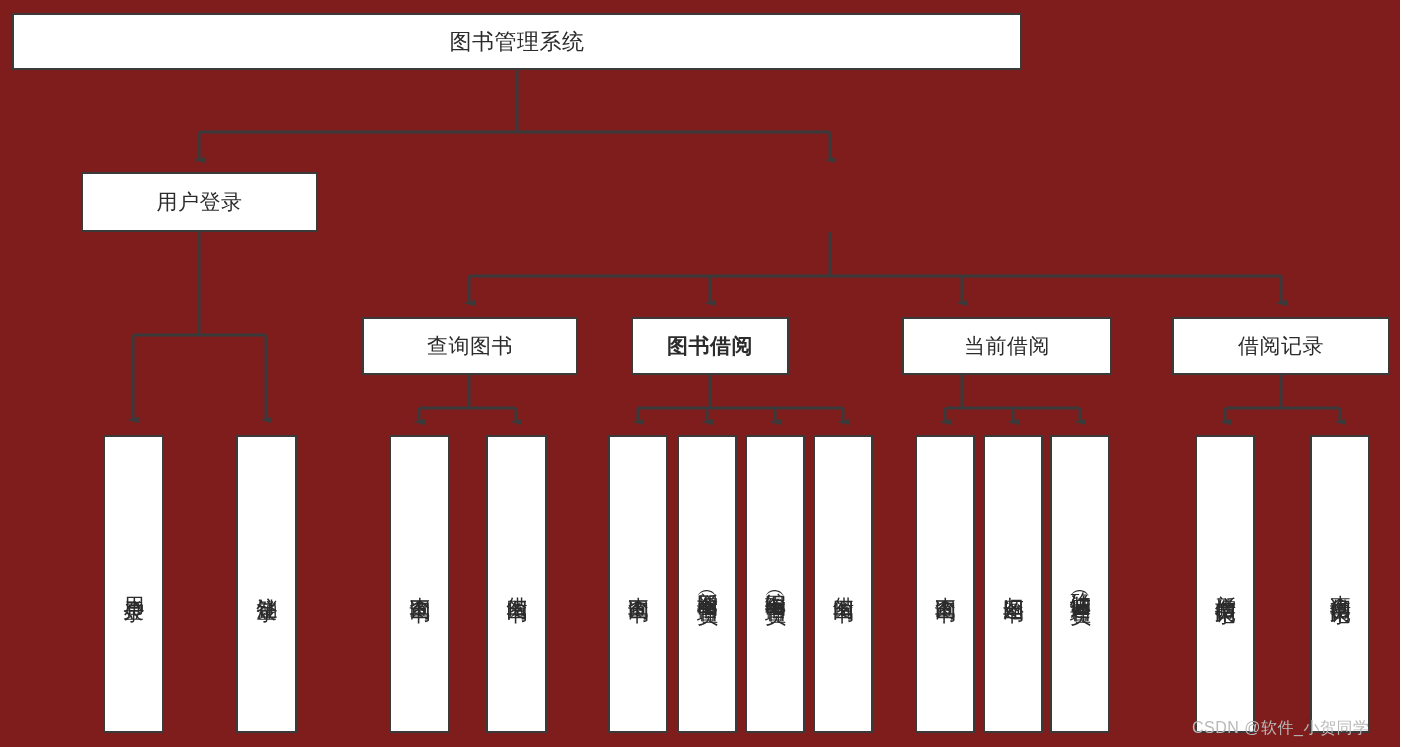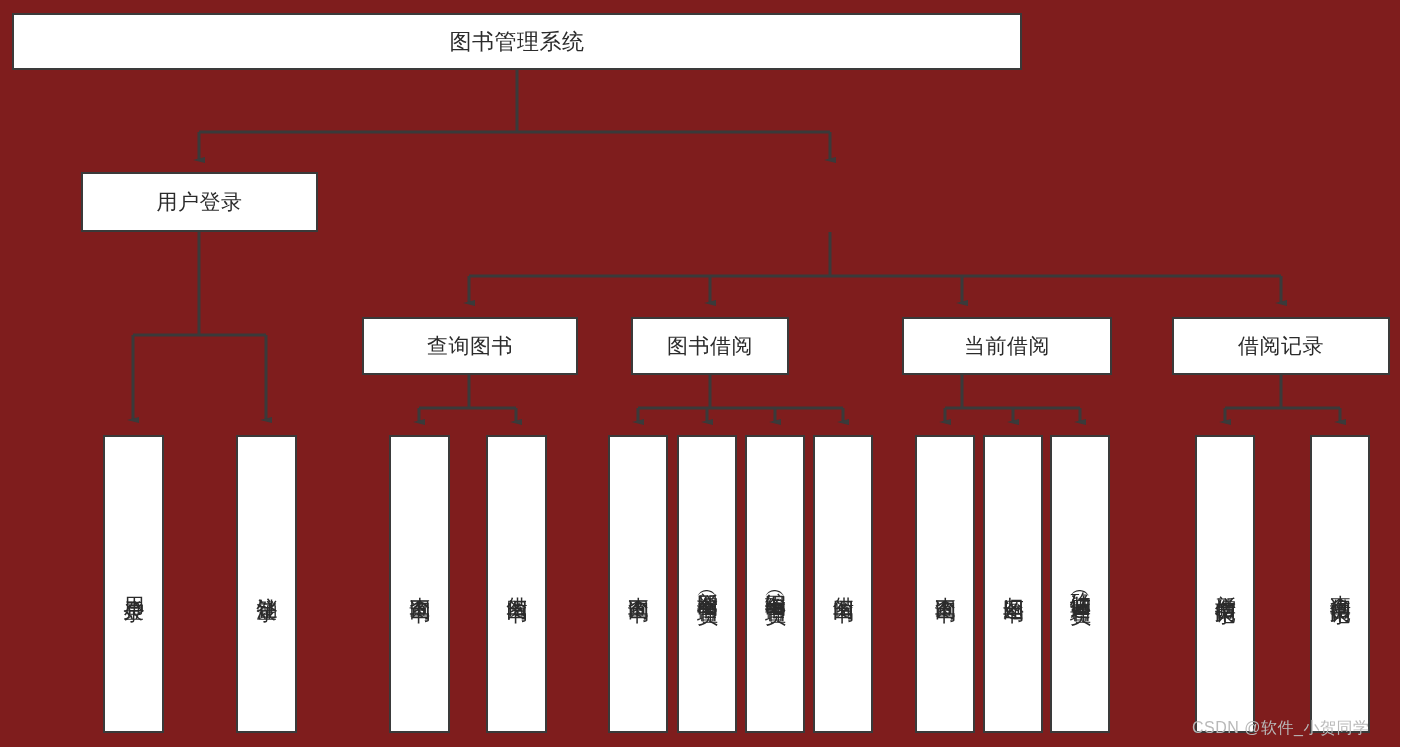--- a/index.html
+++ b/index.html
@@ -124,21 +124,21 @@
     <span class="label">图书管理系统</span>
   </div>
 
   <div class="node level2 horizontal" style="left:81px; top:172px; width:237px; height:60px;">
     <span class="label">用户登录</span>
   </div>
 
   <div class="node level3 horizontal" style="left:362px; top:317px; width:216px; height:58px;">
     <span class="label">查询图书</span>
   </div>
-  <div class="node level3 horizontal" style="left:631px; top:317px; width:158px; height:58px;">
+  <div class="node level3 horizontal" style="left:631px; top:317px; width:158px; height:58px;font-weight:bold;">
     <span class="label">图书借阅</span>
   </div>
   <div class="node level3 horizontal" style="left:902px; top:317px; width:210px; height:58px;">
     <span class="label">当前借阅</span>
   </div>
   <div class="node level3 horizontal" style="left:1172px; top:317px; width:218px; height:58px;">
     <span class="label">借阅记录</span>
   </div>
 
   <div class="node vertical" style="left:103px; top:435px; width:61px; height:298px;">

